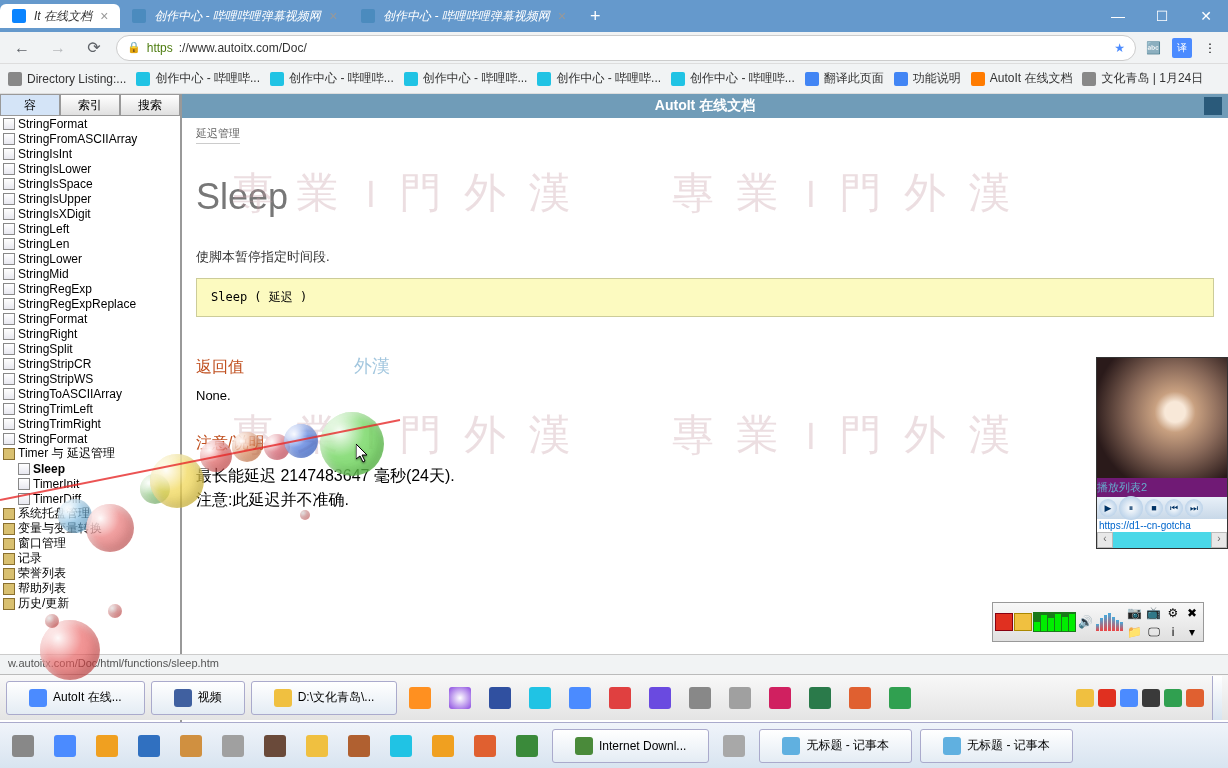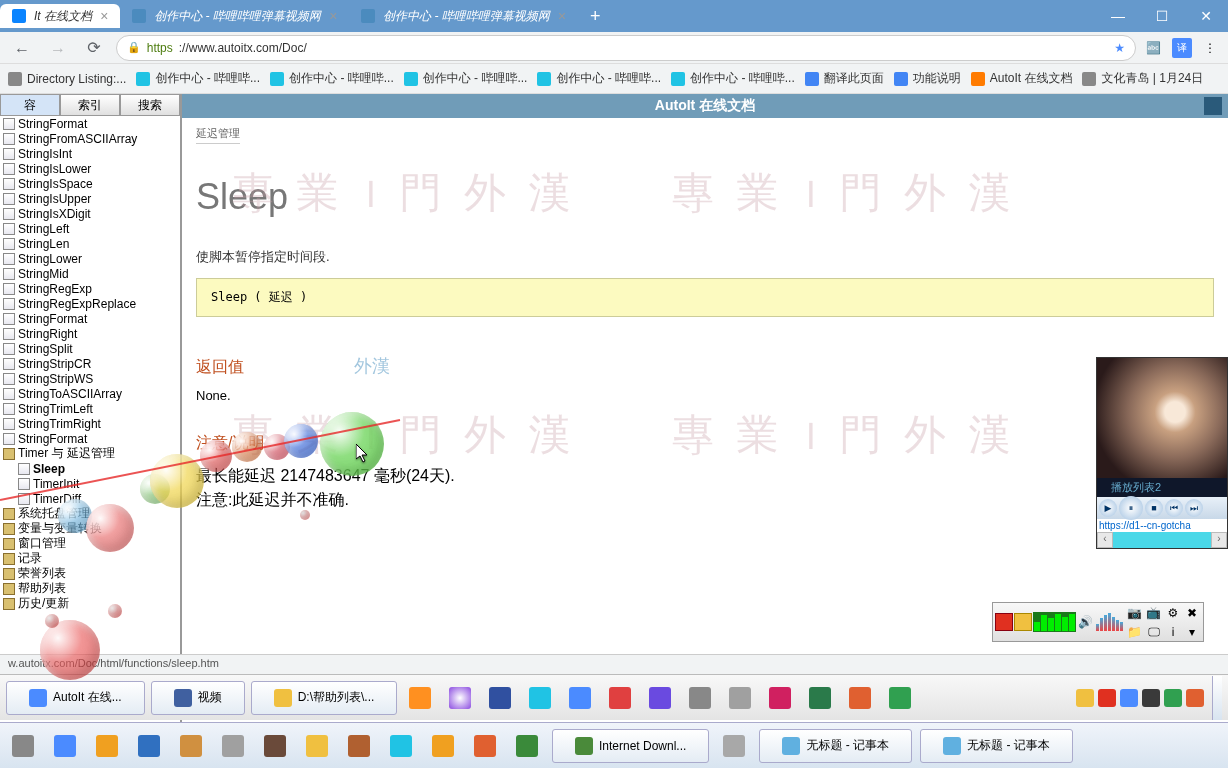--- a/index.html
+++ b/index.html
@@ -58,21 +58,21 @@
 table.params td:first-child { width: 160px; }
 .ret { font-size: 13px; margin-bottom: 30px; }
 .note { font-size: 16px; line-height: 1.5; }
 
 .watermark { position: absolute; font-size: 42px; color: rgba(200,160,170,0.35); font-family: serif; letter-spacing: 6px; white-space: nowrap; pointer-events: none; }
 
 
 .media { position: absolute; right: 0; top: 357px; width: 132px; background: #0a0a0a; border: 1px solid #333; font-size: 11px; }
 .media .vid { height: 120px; background: linear-gradient(135deg, #3a2a1a, #6a4a3a, #3a2a1a); display: flex; align-items: center; justify-content: center; color: #f0d0a0; overflow: hidden; position: relative;}
 .media .vid::after{content:"";position:absolute;inset:0;background:radial-gradient(circle at 60% 45%, #f8e8d8 10%, #c8a080 20%, #8a6a5a 45%, #2a1a1a 80%);}
-.media .pl { background: #0f172a; color: #6ac; padding: 2px 14px; }
+.media .pl { background: #701a75; color: #6ac; padding: 2px 0; }
 .media .ctrl { background: linear-gradient(#e8f0f8,#c8d8e8); height: 22px; display: flex; align-items: center; gap: 2px; padding: 0 2px; }
 .media .ctrl .mb { width: 18px; height: 18px; border-radius: 9px; background: radial-gradient(#fff,#a0c0e0); display: flex; align-items: center; justify-content: center; font-size: 9px; color: #036; }
 .media .urlrow { background: #fff; padding: 1px 2px; color: #06c; font-size: 10px; white-space: nowrap; overflow: hidden; }
 .media .sbar { background: #e8e8e8; height: 16px; display: flex; }
 .media .sbar .ar { width: 16px; border: 1px solid #bbb; text-align: center; font-size: 10px; color: #666; }
 .media .sbar .tr { flex: 1; background: #4ad8e8; }
 
 
 .fltool { position: absolute; right: 24px; bottom: 126px; height: 40px; background: linear-gradient(#f8f8f8,#e0e0e0); border: 1px solid #999; display: flex; align-items: center; gap: 1px; padding: 2px; }
 .fltool .sq { width: 18px; height: 18px; }
@@ -421,21 +421,21 @@
   <div class="tbtn">
       <span class="tic" style="background:#4b8bff"></span>
       <span>AutoIt 在线...</span>
     </div>
   <div class="tbtn">
       <span class="tic" style="background:#4060a0"></span>
       <span>视频</span>
     </div>
   <div class="tbtn">
       <span class="tic" style="background:#f0c040"></span>
-      <span>D:\帮助列表\...</span>
+      <span>D:\文化青岛\...</span>
     </div>
   <div class="pin">
       <span class="tic" style="background:#ff9020"></span>
     </div>
   <div class="pin">
       <span class="tic" style="background:radial-gradient(#fff,#8a4ae0)"></span>
     </div>
   <div class="pin">
       <span class="tic" style="background:#3050a0"></span>
     </div>

